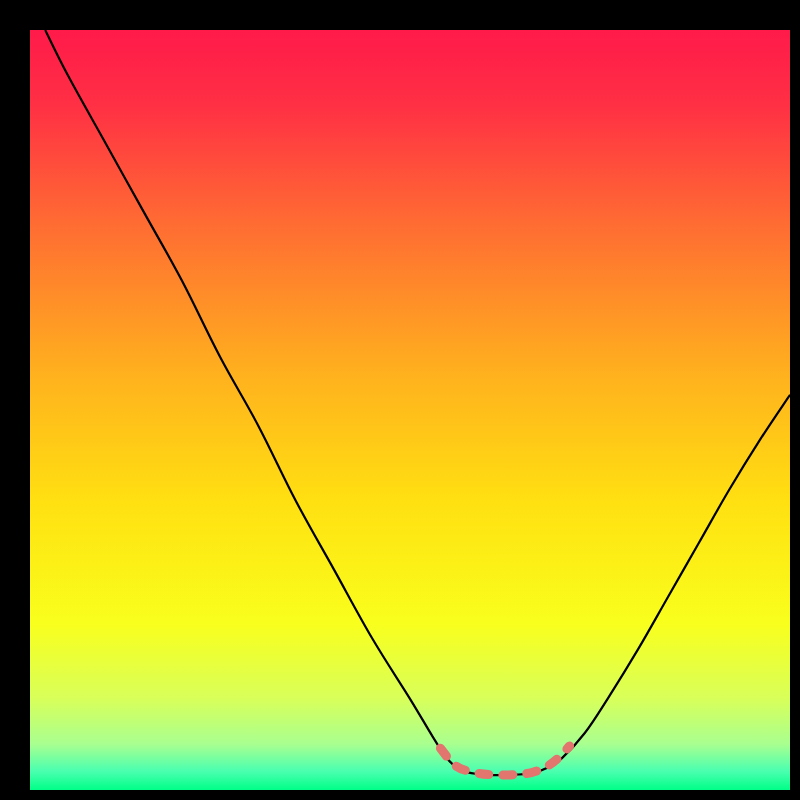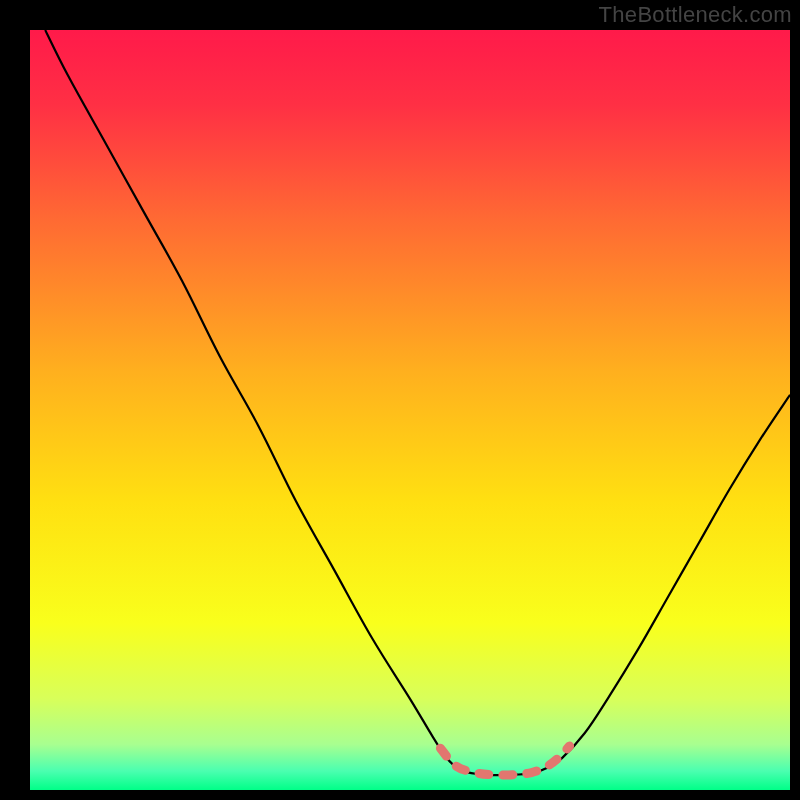--- a/index.html
+++ b/index.html
@@ -34,21 +34,20 @@
     user-select: none;
   }
   svg {
     display: block;
   }
 </style>
 </head>
 <body>
 
 <div class="chart-container">
-  <div class="watermark">TheBottleneck.com</div>
   <div class="plot-area">
     <svg id="plot-svg" width="760" height="760" viewBox="0 0 760 760">
       <defs>
         <linearGradient id="heat-grad" x1="0" y1="0" x2="0" y2="1">
             <stop offset="0%" stop-color="#ff1a4a"></stop>
             <stop offset="10%" stop-color="#ff3044"></stop>
             <stop offset="25%" stop-color="#ff6a33"></stop>
             <stop offset="45%" stop-color="#ffb01e"></stop>
             <stop offset="62%" stop-color="#ffe011"></stop>
             <stop offset="78%" stop-color="#f9ff1c"></stop>

